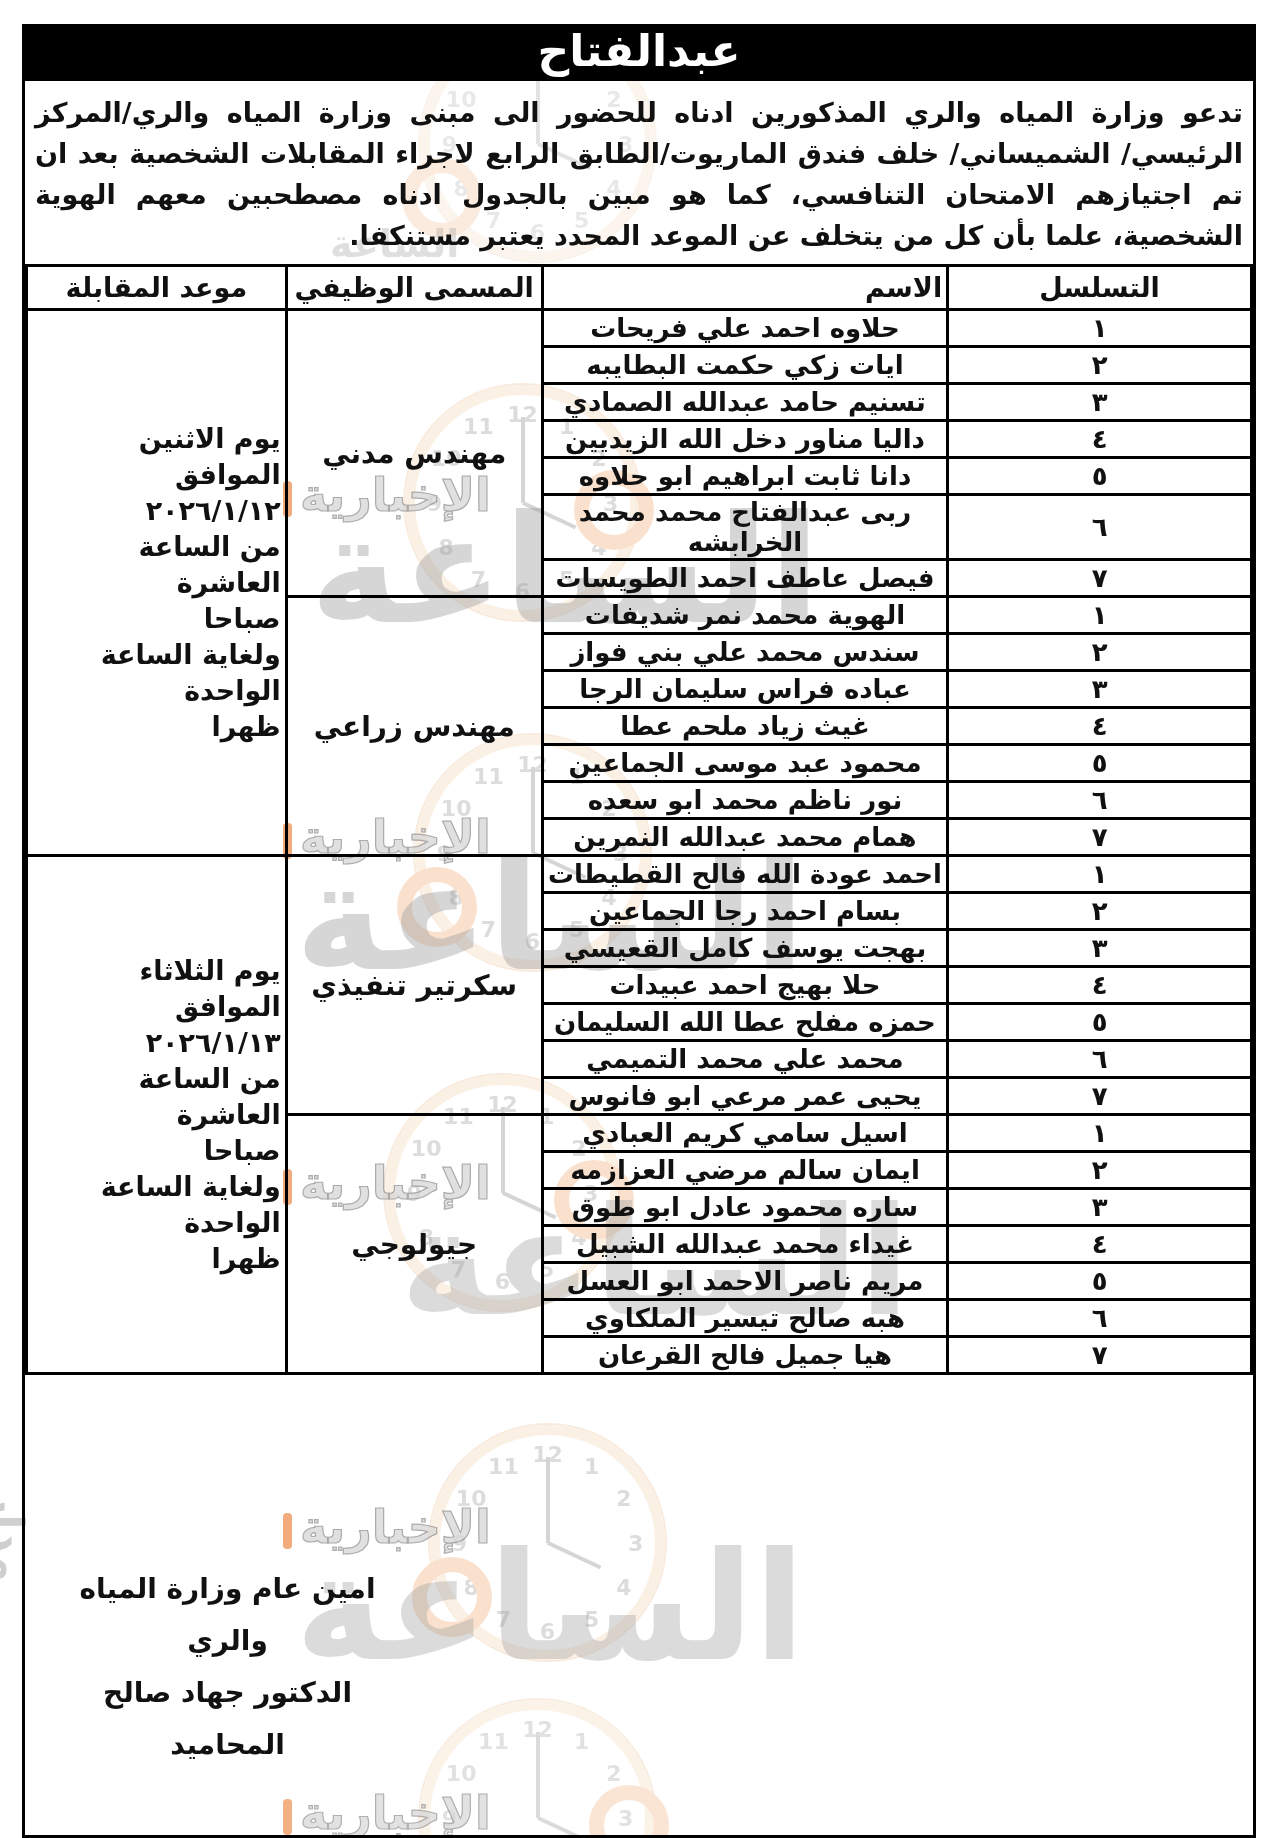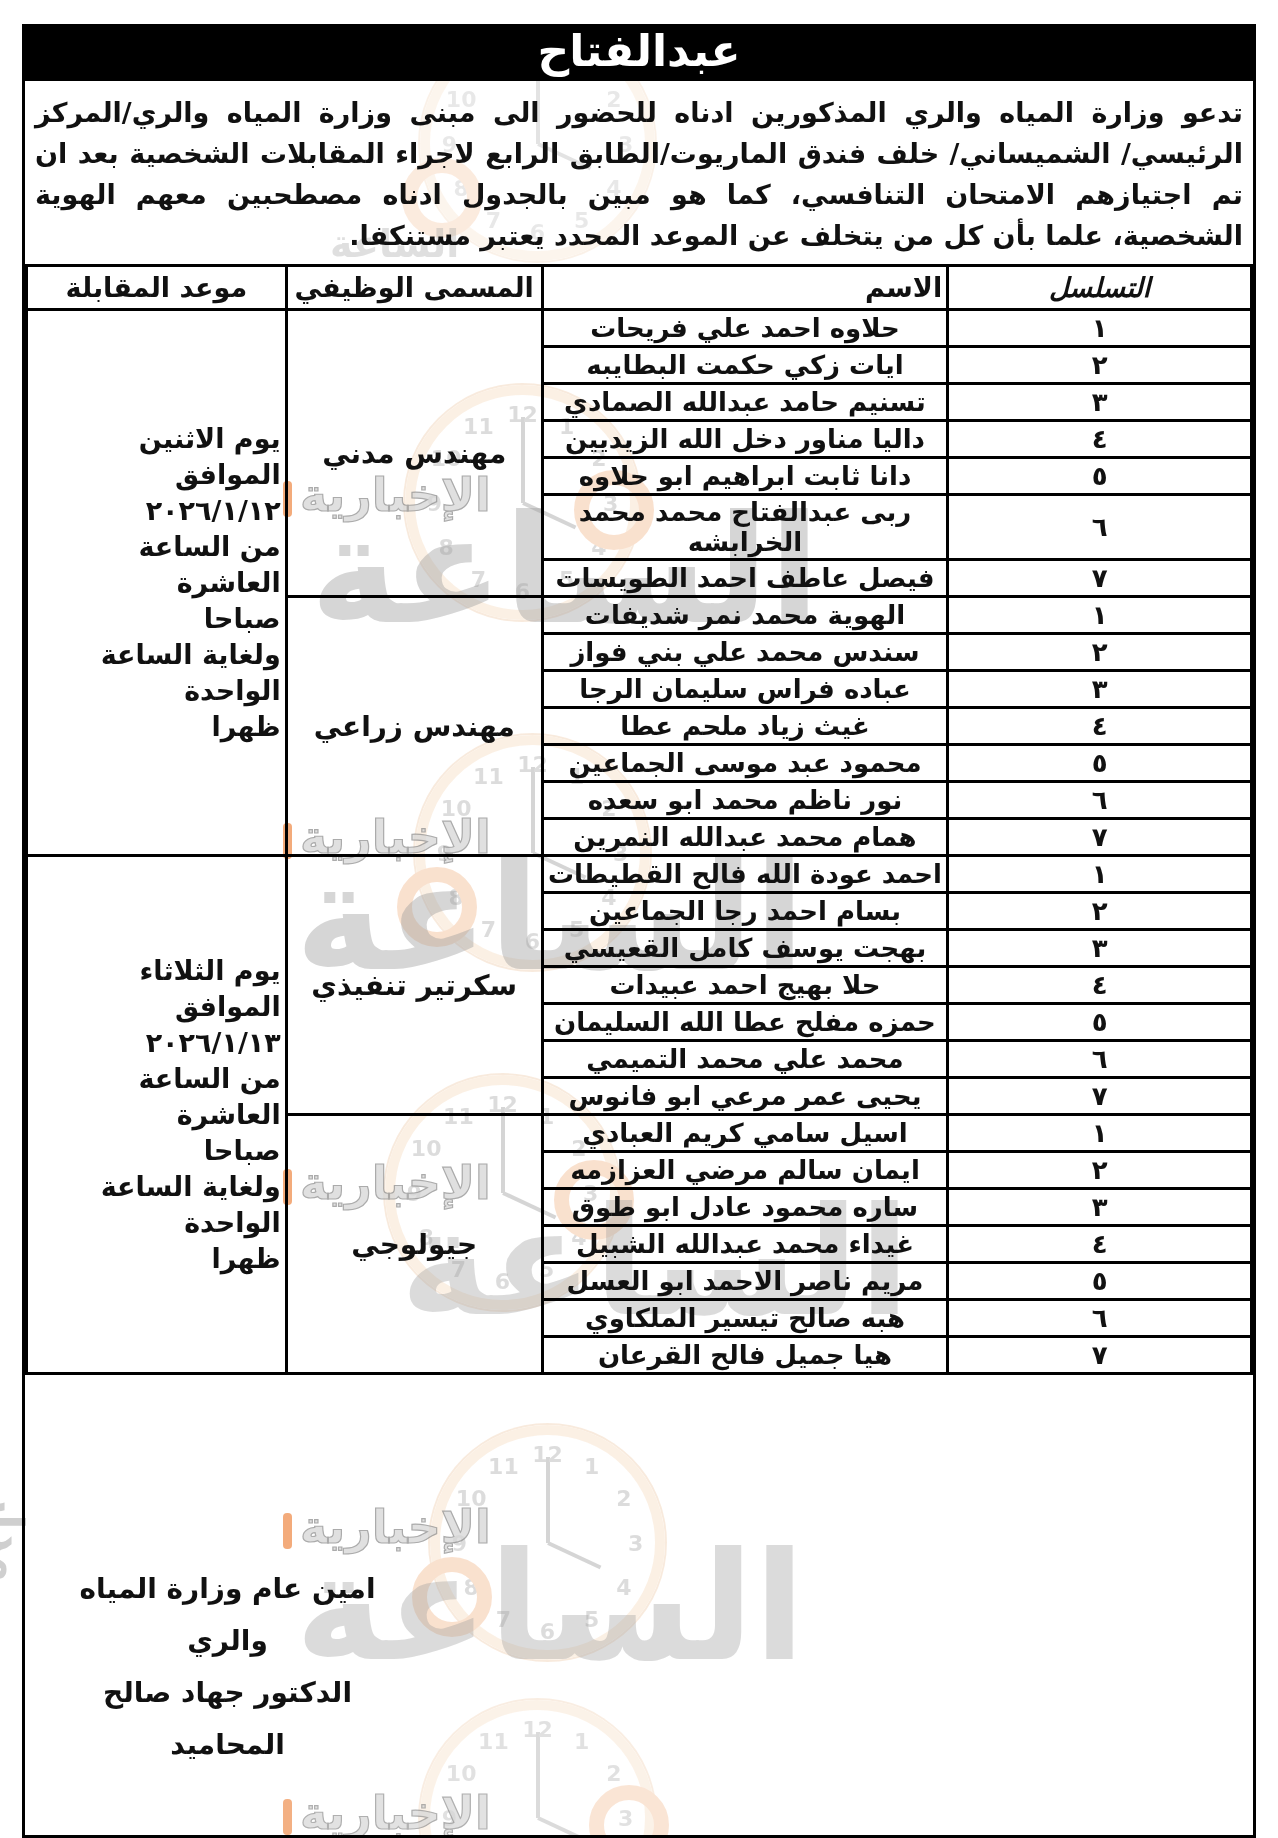--- a/index.html
+++ b/index.html
@@ -68,21 +68,21 @@
   .intro {
     font-size:27px; font-weight:bold; line-height:41px;
     text-align:justify; padding:11px 10px 8px;
   }
   table.schedule {
     width:100%; border-collapse:collapse; table-layout:fixed;
     text-align:center; font-weight:bold;
   }
   .schedule th, .schedule td { border:3px solid #000000; padding:1px 4px; }
   .schedule th { height:44px; font-size:27px; }
-  .schedule th:nth-child(1){ width:24.8%;font-style:italic; }
+  .schedule th:nth-child(1){ width:24.8%; }
   .schedule th:nth-child(2){ width:33.1%;text-align:right; }
   .schedule th:nth-child(3){ width:20.9%; }
   .schedule th:nth-child(4){ width:21.2%; }
   .schedule td { height:37px; font-size:26px; }
   .schedule td.job { font-size:28px; }
   .schedule td.date { font-size:27px; }
   .schedule td.date div { line-height:36px;text-align:right; }
   .note { font-size:27px; font-weight:bold; padding:10px 10px 6px; margin-top:2px; }
   .signature {
     width:345px; margin:188px 0 0; margin-left:30px; margin-right:auto;

